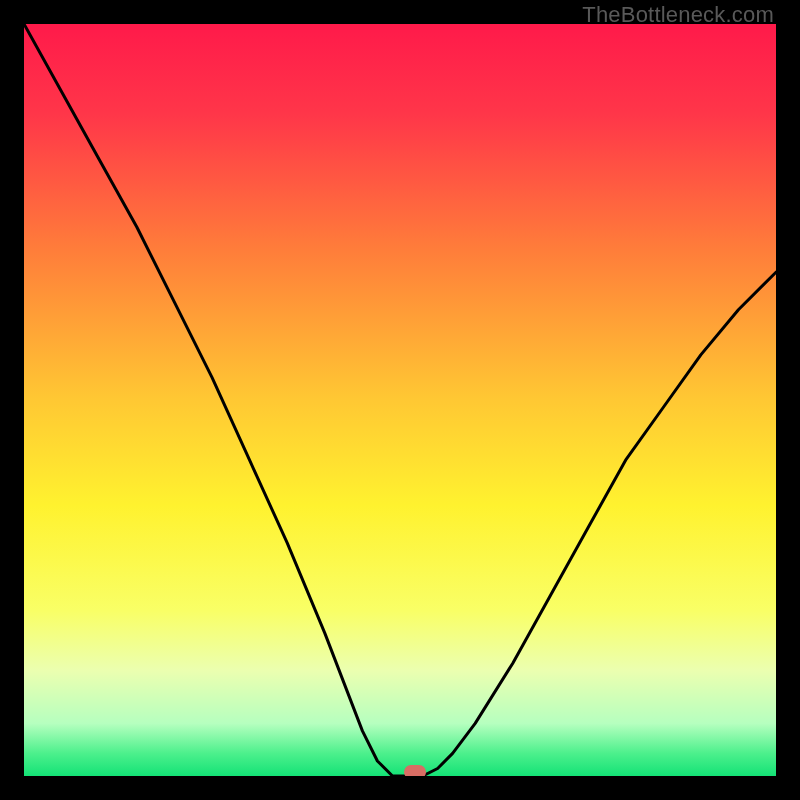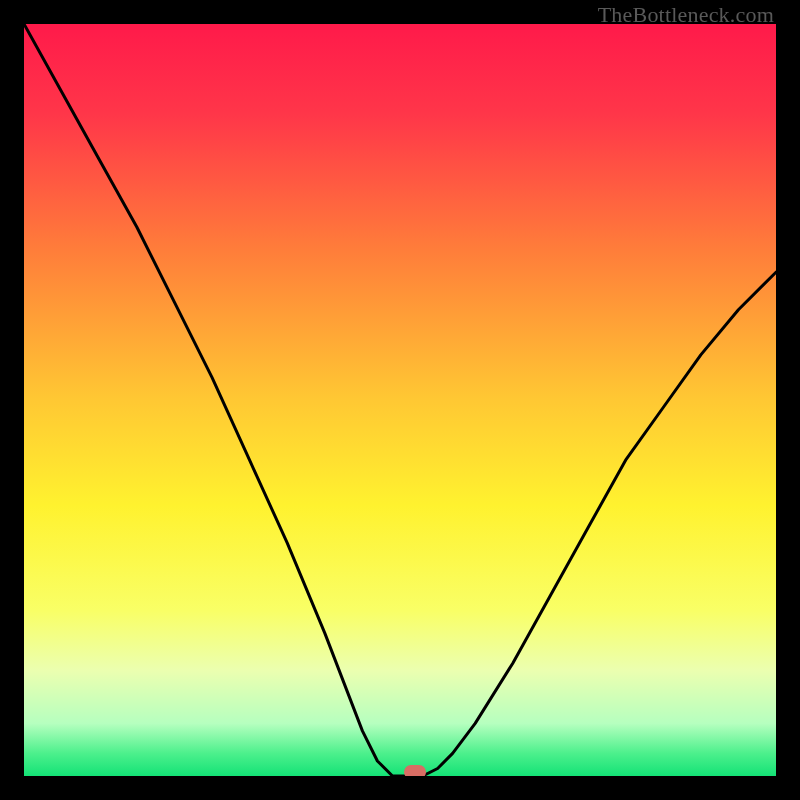--- a/index.html
+++ b/index.html
@@ -38,21 +38,21 @@
     pointer-events: none;
   }
   .watermark {
     position: absolute;
     top: 2px;
     right: 26px;
     color: #595959;
     font-size: 22px;
     font-weight: 400;
     letter-spacing: 0.2px;
-    font-family: Liberation Serif, serif;
+    font-family: Liberation Sans, sans-serif;
   }
   .marker {
     position: absolute;
     width: 22px;
     height: 14px;
     background: #d86d64;
     border-radius: 7px;
   }
 </style>
 </head>

